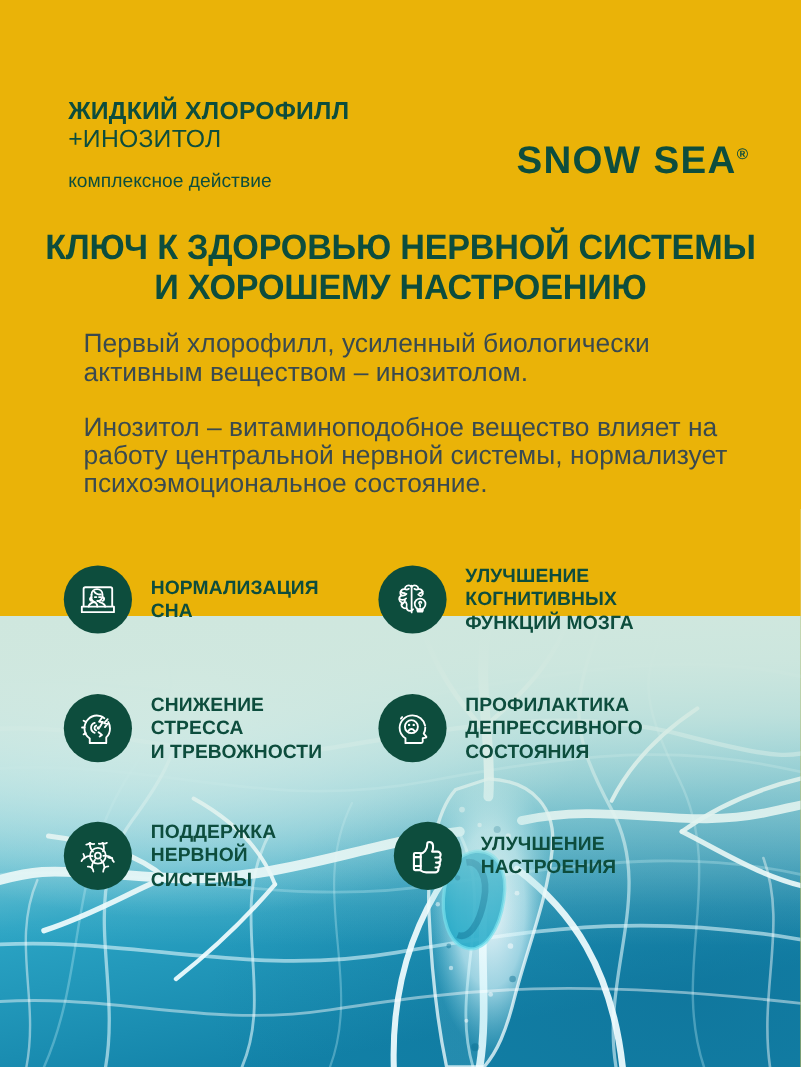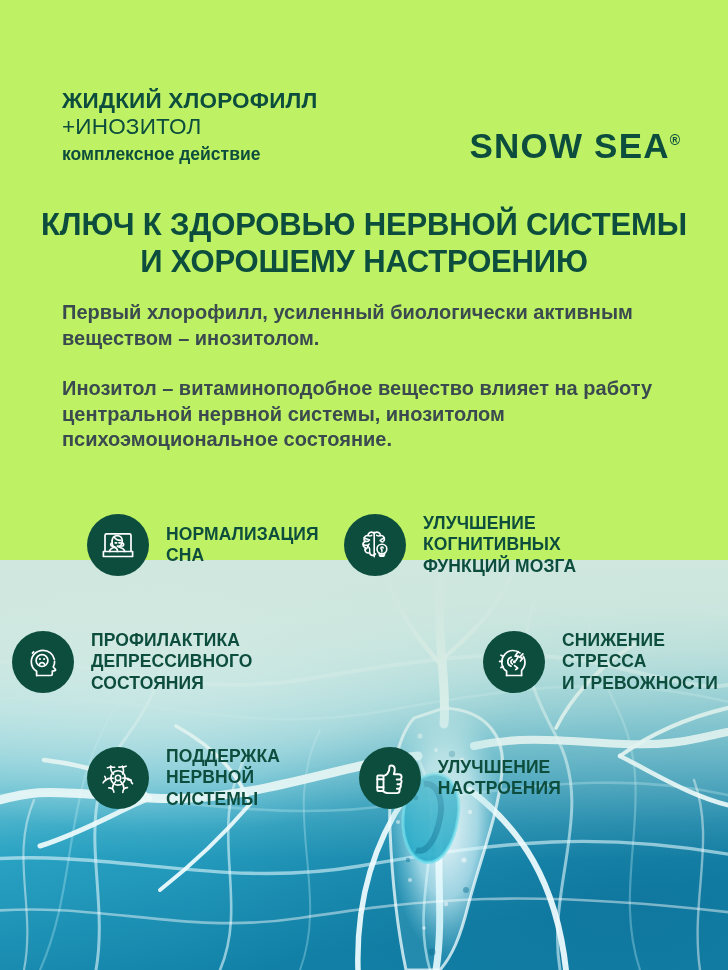--- a/index.html
+++ b/index.html
@@ -12,21 +12,21 @@
     overflow: hidden;
     font-family: "Liberation Sans", sans-serif;
     background: #cfe7de;
   }
 
   .poster {
     position: relative;
     width: 728px;
     height: 970px;
     overflow: hidden;
-    background: #bef264;
+    background: #eab308;
   }
 
   
   .bg-art {
     position: absolute;
     left: 0;
     top: 560px;
     width: 728px;
     height: 410px;
     overflow: hidden;
@@ -85,23 +85,23 @@
   .kicker-line2 {
     font-size: 22.5px;
     font-weight: 400;
     letter-spacing: 0.2px;
     line-height: 26px;
     text-transform: uppercase;
     display: block;
   }
   .kicker-line3 {
     display: block;
-    margin-top: 3px;
+    margin-top: 13px;
     font-size: 17.5px;
-    font-weight: 700;
+    font-weight: 400;
     line-height: 22px;
   }
 
   .brand {
     position: absolute;
     right: 48px;
     top: 82px;
     color: #0d4d3d;
     font-size: 35px;
     font-weight: 700;
@@ -129,27 +129,27 @@
     line-height: 37px;
     letter-spacing: -0.2px;
     transform: scaleX(0.97);
     transform-origin: center top;
   }
   .headline span { display: block; }
 
   
   .paragraphs {
     position: absolute;
-    left: 62px;
+    left: 76px;
     top: 300px;
     width: 610px;
     color: #3a4a4f;
-    font-size: 20px;
+    font-size: 24px;
     line-height: 25.5px;
-    font-weight: 700;
+    font-weight: 400;
   }
   .paragraphs p { margin: 0; }
   .paragraphs p + p { margin-top: 25px; }
 
   
   .benefits {
     position: absolute;
     left: 0;
     top: 486px;
     width: 728px;
@@ -158,21 +158,21 @@
     display: flex;
     width: 728px;
   }
   .benefit {
     display: flex;
     align-items: center;
     box-sizing: border-box;
   }
   .benefit.col-left {
     width: 332px;
-    padding-left: 87px;
+    padding-left: 58px;
   }
   .benefit.col-right {
     width: 396px;
     padding-left: 12px;
   }
   .bubble {
     flex: 0 0 auto;
     width: 62px;
     height: 62px;
     border-radius: 50%;
@@ -323,21 +323,21 @@
       <div class="brand"><span>SNOW SEA</span><span class="reg">®</span></div>
     </div>
 
     <div class="headline">
       <span>КЛЮЧ К ЗДОРОВЬЮ НЕРВНОЙ СИСТЕМЫ</span>
       <span>И ХОРОШЕМУ НАСТРОЕНИЮ</span>
     </div>
 
     <div class="paragraphs">
       <p>Первый хлорофилл, усиленный биологически активным веществом – инозитолом.</p>
-      <p>Инозитол – витаминоподобное вещество влияет на работу центральной нервной системы, инозитолом психоэмоциональное состояние.</p>
+      <p>Инозитол – витаминоподобное вещество влияет на работу центральной нервной системы, нормализует психоэмоциональное состояние.</p>
     </div>
 
     <div class="benefits">
 
       <div class="benefit-row row-1">
         <div class="benefit col-left">
           <div class="bubble">
             <svg width="40" height="40" viewBox="0 0 40 40" fill="none" stroke="#ffffff" stroke-width="1.7" stroke-linecap="round" stroke-linejoin="round">
               <path d="M7 26V10.5a1.6 1.6 0 0 1 1.6-1.6h22.8a1.6 1.6 0 0 1 1.6 1.6V26"></path>
               <path d="M5.4 31.5h29.2M5.4 26.5h29.2v5H5.4z"></path>
@@ -371,55 +371,55 @@
               <path d="M26.9 28.1v.3"></path>
             </svg>
           </div>
           <div class="benefit-label">УЛУЧШЕНИЕ
 КОГНИТИВНЫХ
 ФУНКЦИЙ МОЗГА</div>
         </div>
       </div>
 
       <div class="benefit-row row-2">
-        <div class="benefit col-right">
-          <div class="bubble">
-            <svg width="40" height="40" viewBox="0 0 40 40" fill="none" stroke="#ffffff" stroke-width="1.7" stroke-linecap="round" stroke-linejoin="round">
-              <path d="M13.6 33.6v-4.4c-3.2-2-5.3-5.5-5.3-9.5C8.3 13.5 13.5 8.3 20 8.3c5.6 0 10.3 3.9 11.4 9.2"></path>
-              <path d="M31.6 19.3c.1 2-.4 4-1.4 5.7l2.2 2.4c.4.4.2 1.1-.4 1.2l-2.7.5v3c0 .8-.6 1.4-1.4 1.4h-14"></path>
-              <path d="M10.6 9.9c-.4.4-.8.9-1.1 1.4"></path>
-              <circle cx="19" cy="18.6" r="5.9"></circle>
-              <circle cx="16.9" cy="17" r="1.1" fill="#ffffff" stroke="none"></circle>
-              <circle cx="21.1" cy="17" r="1.1" fill="#ffffff" stroke="none"></circle>
-              <path d="M16.4 22.3c.7-1.1 1.6-1.6 2.6-1.6s1.9.5 2.6 1.6"></path>
-            </svg>
-          </div>
-          <div class="benefit-label">ПРОФИЛАКТИКА
-ДЕПРЕССИВНОГО
-СОСТОЯНИЯ</div>
-        </div>
-
         <div class="benefit col-left">
           <div class="bubble">
             <svg width="40" height="40" viewBox="0 0 40 40" fill="none" stroke="#ffffff" stroke-width="1.7" stroke-linecap="round" stroke-linejoin="round">
               <path d="M12.6 33.5v-4.2c-2.9-2-4.8-5.3-4.8-9.1C7.8 13.9 12.8 8.5 19 8.5c2.6 0 5 .9 6.9 2.4"></path>
               <path d="M29.4 14.4c1 1.7 1.6 3.7 1.6 5.8 0 3.2-1.3 6.1-3.4 8.2v5.1"></path>
               <path d="M12.6 33.5h14.9"></path>
               <path d="M7.9 19.4H5.6M9 14.3l-2-1.1M9 24.5l-2 1.1"></path>
               <path d="M17.1 15.2c-1.9.6-3.3 2.4-3.3 4.5 0 2.1 1.4 3.9 3.3 4.5"></path>
               <path d="M18.4 17.6c-.9.4-1.5 1.2-1.5 2.2s.6 1.8 1.5 2.2"></path>
               <circle cx="20.4" cy="19.8" r="1.5" fill="#ffffff" stroke="none"></circle>
               <path d="M24.2 9.6l-3.1 4.6h3.4l-2.6 4.4"></path>
               <path d="M28.9 11.8l-3.3 3.5 3.1.9-2.3 2.8"></path>
               <path d="M20.6 23.6l3.1 2.6-2.1 1.4"></path>
             </svg>
           </div>
           <div class="benefit-label">СНИЖЕНИЕ
 СТРЕССА
 И ТРЕВОЖНОСТИ</div>
+        </div>
+
+        <div class="benefit col-right">
+          <div class="bubble">
+            <svg width="40" height="40" viewBox="0 0 40 40" fill="none" stroke="#ffffff" stroke-width="1.7" stroke-linecap="round" stroke-linejoin="round">
+              <path d="M13.6 33.6v-4.4c-3.2-2-5.3-5.5-5.3-9.5C8.3 13.5 13.5 8.3 20 8.3c5.6 0 10.3 3.9 11.4 9.2"></path>
+              <path d="M31.6 19.3c.1 2-.4 4-1.4 5.7l2.2 2.4c.4.4.2 1.1-.4 1.2l-2.7.5v3c0 .8-.6 1.4-1.4 1.4h-14"></path>
+              <path d="M10.6 9.9c-.4.4-.8.9-1.1 1.4"></path>
+              <circle cx="19" cy="18.6" r="5.9"></circle>
+              <circle cx="16.9" cy="17" r="1.1" fill="#ffffff" stroke="none"></circle>
+              <circle cx="21.1" cy="17" r="1.1" fill="#ffffff" stroke="none"></circle>
+              <path d="M16.4 22.3c.7-1.1 1.6-1.6 2.6-1.6s1.9.5 2.6 1.6"></path>
+            </svg>
+          </div>
+          <div class="benefit-label">ПРОФИЛАКТИКА
+ДЕПРЕССИВНОГО
+СОСТОЯНИЯ</div>
         </div>
       </div>
 
       <div class="benefit-row row-3">
         <div class="benefit col-left">
           <div class="bubble">
             <svg width="42" height="42" viewBox="0 0 42 42" fill="none" stroke="#ffffff" stroke-width="1.6" stroke-linecap="round" stroke-linejoin="round">
               <path d="M25.6 17C27.4 14.6 26.5 12 25.4 9.4"></path>
               <path d="M25.4 9.4c-1.2.7-2.4 1-3.6.6M25.4 9.4c1.3.6 2.6.6 3.8-.2"></path>
               <path d="M16.6 17.2C14.4 15.2 13.5 12.4 13.8 9.3"></path>

